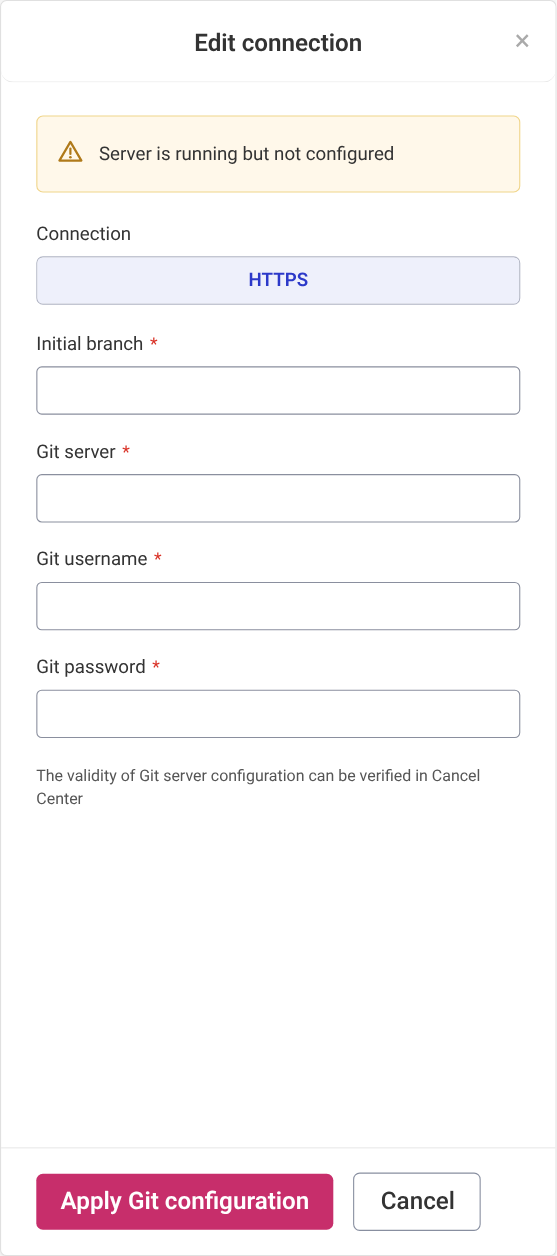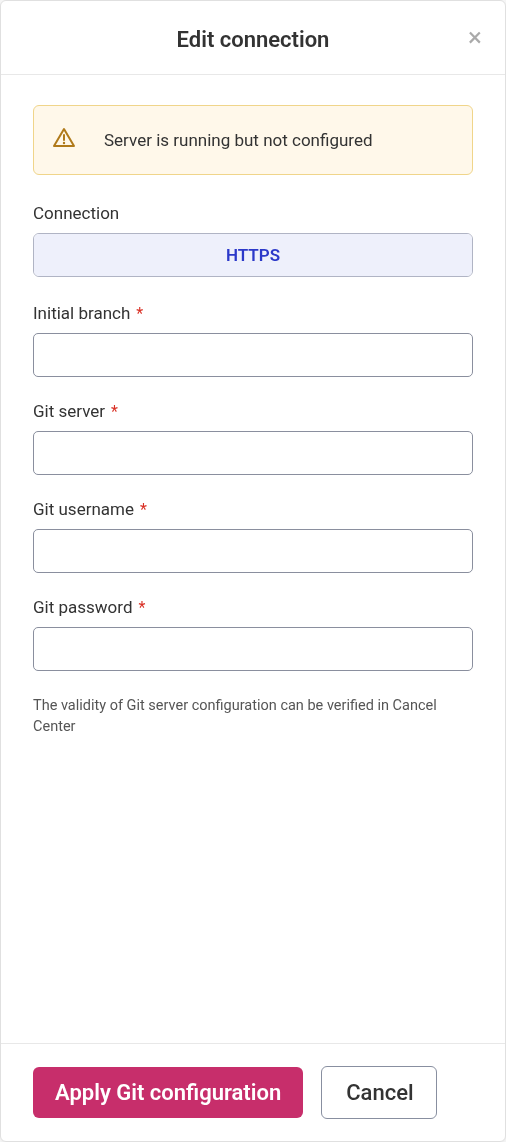--- a/index.html
+++ b/index.html
@@ -21,20 +21,21 @@
       height: 1142px;
       display: flex;
       flex-direction: column;
       box-shadow: 0 1px 2px rgba(0,0,0,0.04);
     }
     .modal-header {
       position: relative;
       padding: 26px 20px 22px;
       border-bottom: 1px solid #e8e8e8;
       text-align: center;
+      border-radius: 11px;
     }
     .modal-title {
       font-size: 22px;
       font-weight: 600;
       color: #333;
     }
     .close-icon {
       position: absolute;
       right: 16px;
       top: 22px;
@@ -51,21 +52,21 @@
       flex: 1;
       overflow-y: auto;
     }
     .alert {
       background: #fff8ea;
       border: 1px solid #f0d58a;
       border-radius: 6px;
       padding: 20px 18px;
       display: flex;
       align-items: center;
-      gap: 28px;
+      gap: 14px;
       margin-bottom: 28px;
     }
     .alert-icon {
       flex-shrink: 0;
     }
     .alert-text {
       font-size: 17px;
       color: #333;
     }
     .section-label {

